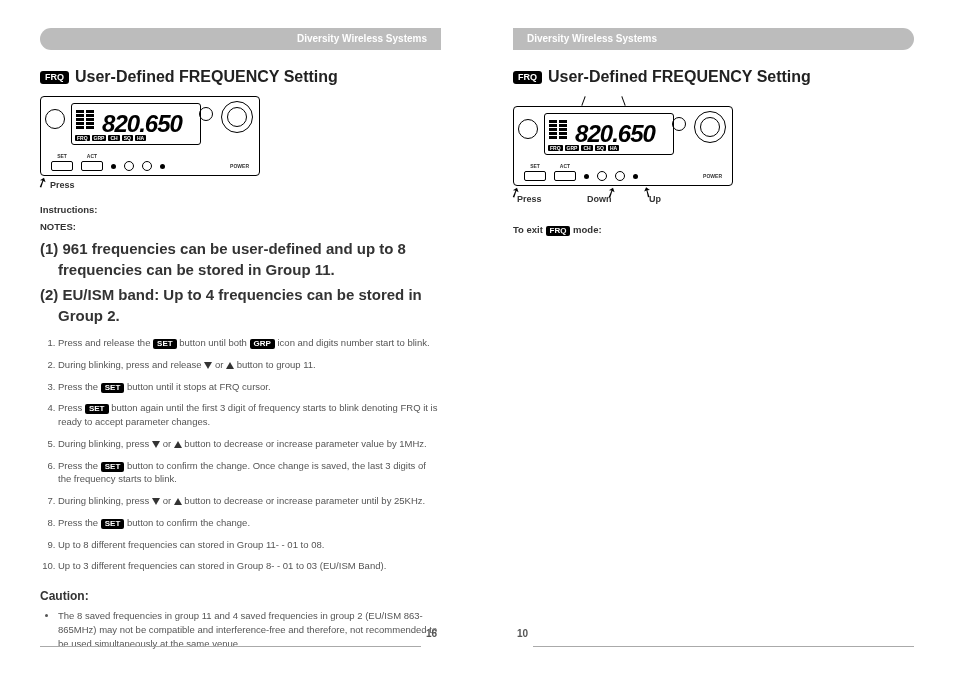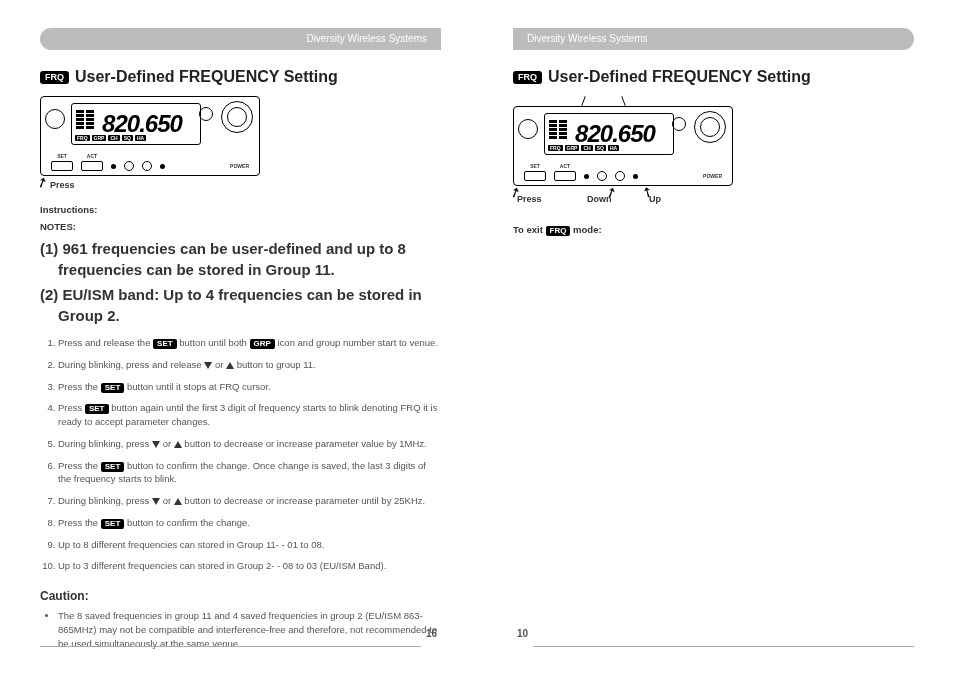--- a/index.html
+++ b/index.html
@@ -19,21 +19,21 @@
     position: relative;
   }
   .page.left { padding-left: 40px; padding-right: 36px; }
   .page.right { padding-left: 36px; padding-right: 40px; }
   .header-bar {
     background: #bcbcbc;
     border-radius: 12px 0 0 12px;
     height: 22px;
     line-height: 22px;
     color: #fff;
-    font-weight: normal;
+    font-weight: bold;
     font-size: 10px;
     padding-right: 14px;
     text-align: right;
     margin-bottom: 18px;
   }
   .page.right .header-bar {
     border-radius: 0 12px 12px 0;
     text-align: left;
     padding-left: 14px;
     padding-right: 0;
@@ -231,30 +231,30 @@
     <div class="pointer-label" style="margin-left:10px;">Press</div>
   </div>
 
   <div class="block">
     <div class="bold-line">Instructions:</div>
     <div class="bold-line">NOTES:</div>
     <div class="note-item"><span>(1)</span>&nbsp;<span>961 frequencies can be user-defined and up to 8 frequencies can be stored in Group 11.</span></div>
     <div class="note-item"><span>(2)</span>&nbsp;<span>EU/ISM band: Up to 4 frequencies can be stored in Group 2.</span></div>
 
     <ol class="steps">
-      <li><span>Press and release the </span><span class="badge sm">SET</span><span> button until both </span><span class="badge sm">GRP</span><span> icon and group number start to venue.</span></li>
+      <li><span>Press and release the </span><span class="badge sm">SET</span><span> button until both </span><span class="badge sm">GRP</span><span> icon and digits number start to blink.</span></li>
       <li><span>During blinking, press and release </span><span class="tri down"></span><span> or </span><span class="tri up"></span><span> button to group 11.</span></li>
       <li><span>Press the </span><span class="badge sm">SET</span><span> button until it stops at FRQ cursor.</span></li>
       <li><span>Press </span><span class="badge sm">SET</span><span> button again until the first 3 digit of frequency starts to blink denoting FRQ it is ready to accept parameter changes.</span></li>
       <li><span>During blinking, press </span><span class="tri down"></span><span> or </span><span class="tri up"></span><span> button to decrease or increase parameter value by 1MHz.</span></li>
       <li><span>Press the </span><span class="badge sm">SET</span><span> button to confirm the change. Once change is saved, the last 3 digits of the frequency starts to blink.</span></li>
       <li><span>During blinking, press </span><span class="tri down"></span><span> or </span><span class="tri up"></span><span> button to decrease or increase parameter until by 25KHz.</span></li>
       <li><span>Press the </span><span class="badge sm">SET</span><span> button to confirm the change.</span></li>
       <li>Up to 8 different frequencies can stored in Group 11- - 01 to 08.</li>
-      <li>Up to 3 different frequencies can stored in Group 2- - 08 to 03 (EU/ISM Band).</li>
+      <li>Up to 3 different frequencies can stored in Group 8- - 01 to 03 (EU/ISM Band).</li>
     </ol>
 
     <div class="caution-head">Caution:</div>
     <ul class="bullets">
       <li>The 8 saved frequencies in group 11 and 4 saved frequencies in group 2 (EU/ISM 863-865MHz) may not be compatible and interference-free and therefore, not recommended to be used simultaneously at the same venue.</li>
     </ul>
   </div>
 
   <div class="footer-line"></div>
   <div class="page-num">16</div>

